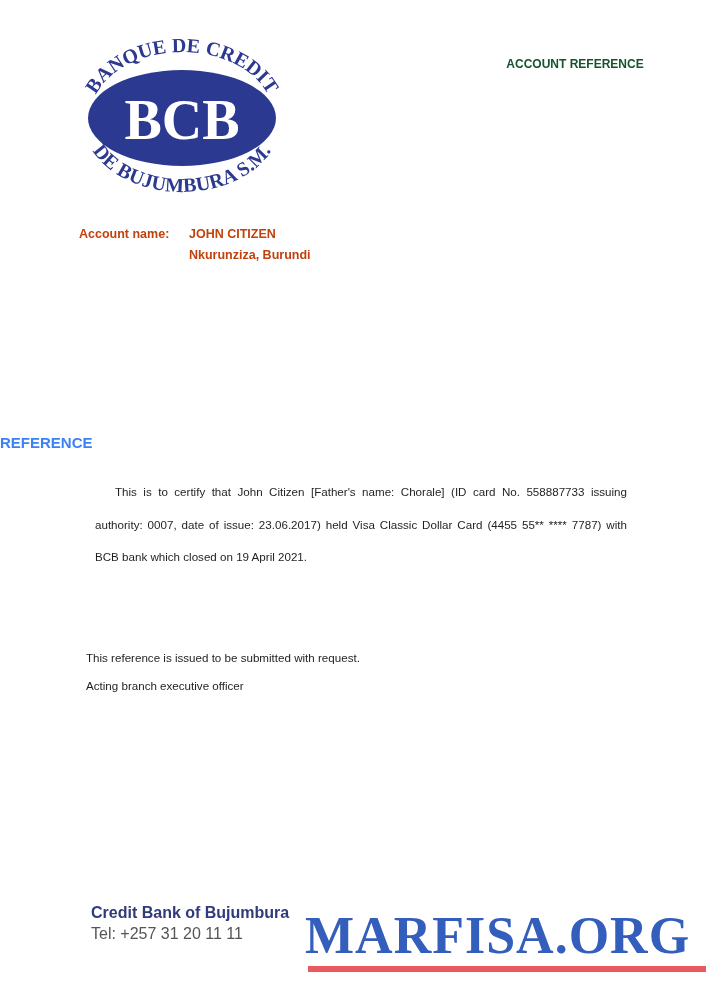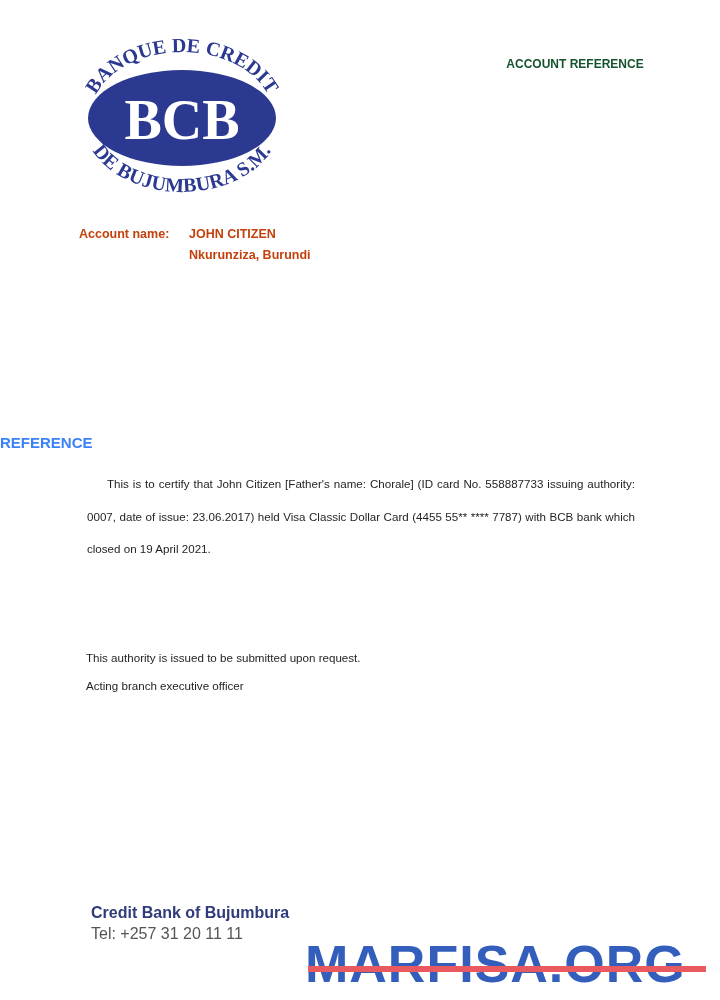--- a/index.html
+++ b/index.html
@@ -17,29 +17,29 @@
   .account .row { display: flex; height: 20.5px; }
   .account .lbl { width: 110px; }
   .title {
     position: absolute; left: 0; width: 716px; top: 398px; 
     font-weight: bold; font-size: 15px; color: #3b82f6; margin-top: 36px;
   }
   .body-text {
     position: absolute; left: 87px; top: 468px; width: 548px;
     font-size: 11.6px; line-height: 32.5px; color: #1f1f1f; text-align: justify;
   }
-  .body-text p { margin: 0; text-indent: 20px; }
+  .body-text p { margin: 8px; text-indent: 20px; }
   .closing { position: absolute; left: 86px; top: 648px; font-size: 11.6px; color: #1f1f1f; }
   .closing div { height: 28px; line-height: 20px; }
   .footer { position: absolute; left: 91px; top: 904px; font-size: 16px; color: #555; }
   .footer .bank { color: #2f3b7a; font-weight: bold; }
   .footer div { height: 21px; line-height: 18px; }
   .watermark {
-    position: absolute; left: 305px; top: 934px; font-size: 52px; font-weight: bold;
-    color: #2a56b8; letter-spacing: 1px; line-height: 60px; opacity: 0.95;
+    position: absolute; left: 305px; top: 906px; font-size: 52px; font-weight: bold;
+    color: #2a56b8; letter-spacing: 1px; line-height: 60px; opacity: 0.95; font-family: Liberation Serif, serif;
   }
   .watermark-bar { position: absolute; left: 308px; top: 966px; width: 398px; height: 6px; background: #e85a5f; }
 </style>
 </head>
 <body>
 
 <div class="logo">
   <svg width="212" height="158" viewBox="0 0 212 158">
     <defs>
       <path id="arcTop" d="M 14 80 A 92 66 0 0 1 198 80"></path>
@@ -71,21 +71,21 @@
   </div>
 </div>
 
 <div class="title">REFERENCE</div>
 
 <div class="body-text">
   <p>This is to certify that John Citizen [Father's name: Chorale] (ID card No. 558887733 issuing authority: 0007, date of issue: 23.06.2017) held Visa Classic Dollar Card (4455 55** **** 7787) with BCB bank which closed on 19 April 2021.</p>
 </div>
 
 <div class="closing">
-  <div>This authority is issued to be submitted upon request.</div>
+  <div>This reference is issued to be submitted with request.</div>
   <div>Acting branch executive officer</div>
 </div>
 
 <div class="footer">
   <div class="bank">Credit Bank of Bujumbura</div>
   <div>Tel: +257 31 20 11 11</div>
 </div>
 
 <div class="watermark">MARFISA.ORG</div>
 <div class="watermark-bar"></div>

